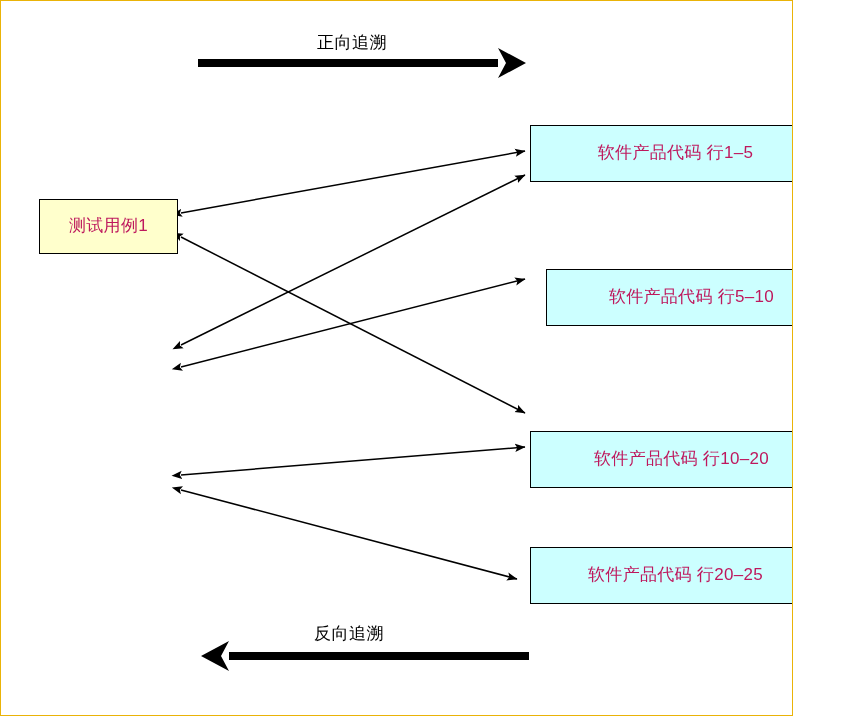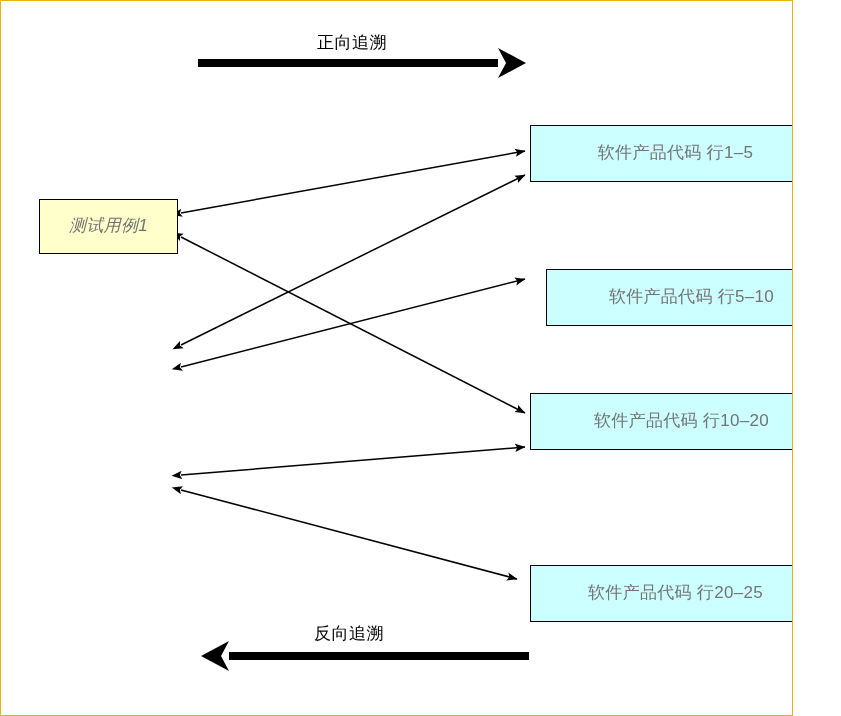--- a/index.html
+++ b/index.html
@@ -26,45 +26,44 @@
     pointer-events: none;
   }
   .node {
     position: absolute;
     box-sizing: border-box;
     border: 1.6px solid #000000;
     display: flex;
     align-items: center;
     justify-content: center;
     font-size: 17px;
-    color: #737373;
+    color: #be185d;
     line-height: 1.1;
     white-space: nowrap;
     letter-spacing: 0.3px;
   }
   .node.test-case {
     background: #ffffcc;
     width: 139px;
     height: 55px;
     left: 38px;
-    font-style: italic;
   }
   .node.code-unit {
     background: #ccffff;
     width: 291px;
     height: 57px;
     left: 529px;
   }
   .tc1 { top: 198px; }
   .tc2 { top: 330px; }
   .tc3 { top: 460px; }
   .cu1 { top: 124px; }
   .cu2 { top: 268px; margin-left: 16px; }
-  .cu3 { top: 392px; padding-left: 12px; }
-  .cu4 { top: 564px; }
+  .cu3 { top: 430px; padding-left: 12px; }
+  .cu4 { top: 546px; }
 
   .band-label {
     position: absolute;
     font-size: 17px;
     color: #000000;
     white-space: nowrap;
     letter-spacing: 0.5px;
   }
   .forward-label {
     left: 316px;

